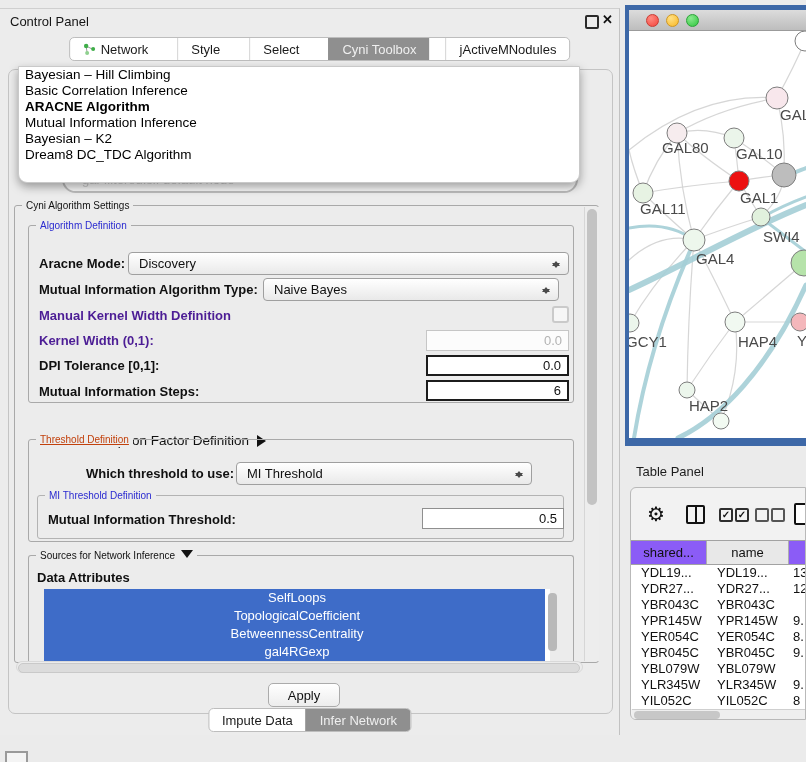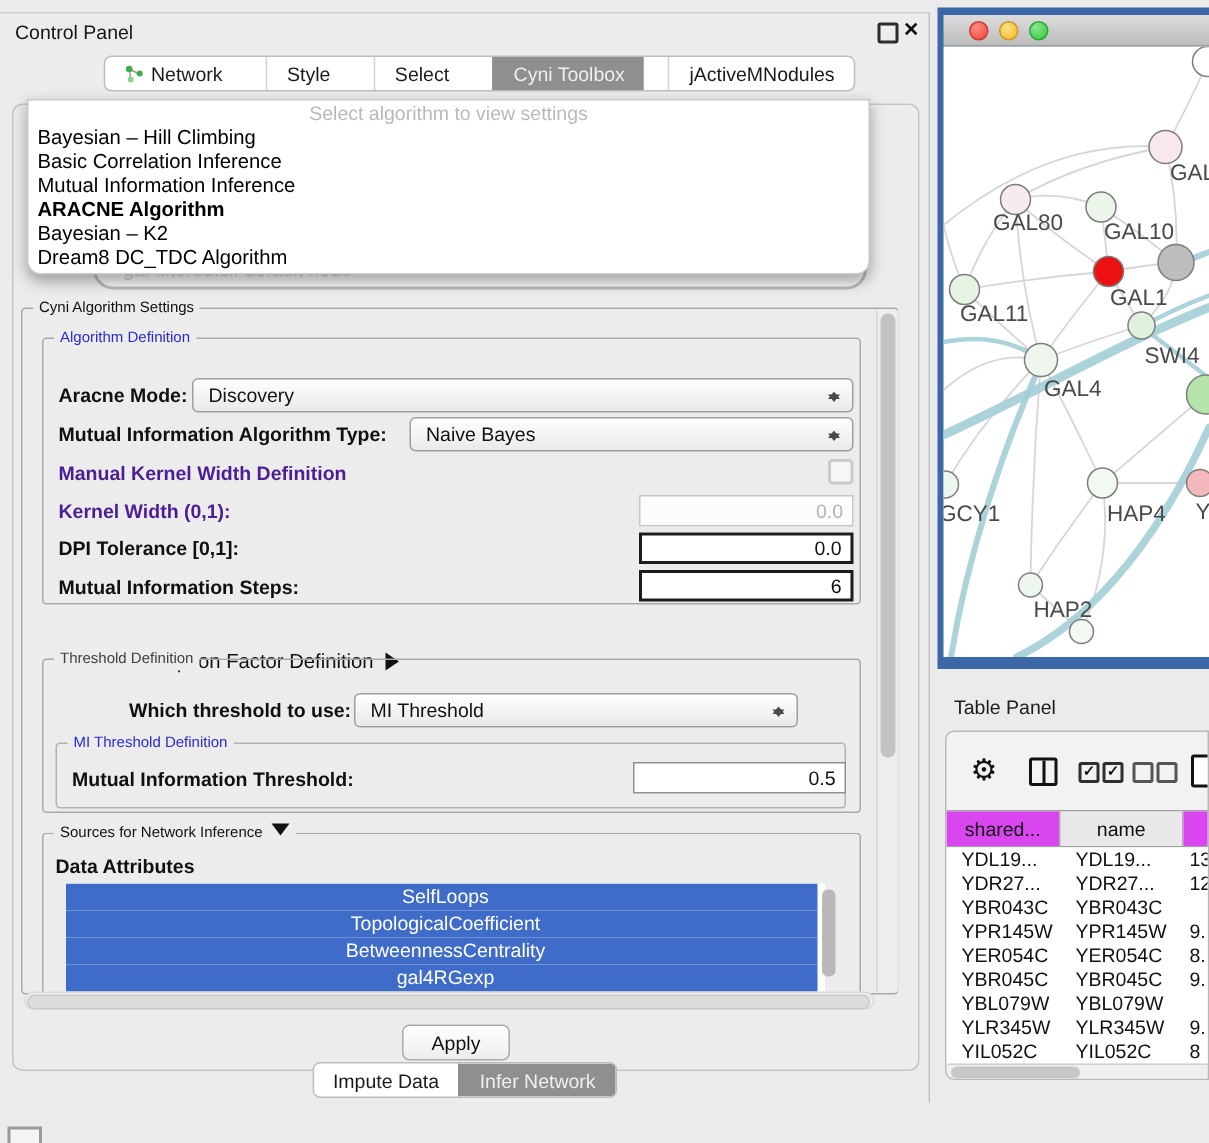--- a/index.html
+++ b/index.html
@@ -32,21 +32,21 @@
   .popup .hint{height:16px;line-height:16px;text-align:center;color:#b9b9b9;font-size:13px;margin-top:1px;}
   .popup .item{height:16px;line-height:16px;font-size:13.5px;padding-left:6px;color:#000;}
   .popup .item.bold{font-weight:bold;}
   
   .ghost-combo{left:62px;top:157px;width:516px;height:27px;border:2px solid #bbbbbb;border-radius:14px;
     background:#f6f6f6;color:#c9c9c9;font-size:13px;line-height:23px;padding-left:18px;box-sizing:border-box;z-index:5;}
   
   .group{position:absolute;border:1px solid #a9a9a9;border-radius:3px;box-sizing:border-box;}
   .glabel{position:absolute;top:-8px;left:7px;background:#ececec;padding:0 4px;font-size:10px;line-height:15px;white-space:nowrap;}
   .glabel.blue{color:#2a2ad0;}
-  .glabel.green{color:#404040;}
+  .glabel.green{color:#c2410c;text-decoration:underline;}
   .lbl{position:absolute;font-size:13px;font-weight:bold;color:#101010;white-space:nowrap;}
   .lbl.gray{color:#4c1d95;text-align:right;}
   
   .combo{position:absolute;height:23px;box-sizing:border-box;border:1px solid #9f9f9f;border-radius:4px;
     background:linear-gradient(#ffffff,#e9e9e9);font-size:13px;display:flex;align-items:center;
     padding:0 24px 0 10px;}
   .spin{position:absolute;right:7px;top:4px;width:10px;height:15px;}
   .spin::before{content:"";position:absolute;top:0;left:50%;transform:translateX(-50%);
     border:4px solid transparent;border-bottom:5px solid #4a4a4a;}
   .spin::after{content:"";position:absolute;bottom:0;left:50%;transform:translateX(-50%);
@@ -91,21 +91,21 @@
   .tp-toolbar{position:absolute;left:0;top:0;width:100%;height:52px;}
   .gear{position:absolute;left:16px;top:14px;font-size:20px;color:#111;line-height:24px;}
   .split-ico{position:absolute;left:55px;top:17px;width:15px;height:15px;border:2px solid #111;border-radius:2px;}
   .split-ico::after{content:"";position:absolute;left:50%;top:0;width:2px;height:100%;background:#111;transform:translateX(-50%);}
   .cbx{position:absolute;width:10px;height:10px;border:2px solid #2e2e2e;border-radius:2px;top:20px;font-size:10px;
     line-height:10px;text-align:center;color:#111;font-weight:bold;}
   .doc-ico{position:absolute;left:163px;top:15px;width:14px;height:18px;border:2px solid #111;border-radius:2px;background:#fff;}
   .tp-table{position:absolute;left:0;top:52px;width:210px;}
   .tp-header{display:flex;height:23px;border-top:1px solid #a2a2a2;border-bottom:1px solid #a2a2a2;font-size:13px;}
   .tp-header .hc{display:flex;align-items:center;justify-content:center;border-right:1px solid #aeaeae;box-sizing:border-box;background:#e8e8e8;}
-  .tp-header .hc.hl{background:#d946ef;}
+  .tp-header .hc.hl{background:#8b5cf6;}
   .tp-body{background:#fff;}
   .tp-row{display:flex;height:16px;font-size:13px;background:#fff;}
   .tp-row .c{box-sizing:border-box;padding-left:10px;overflow:hidden;white-space:nowrap;}
   .tp-hscroll{position:absolute;left:1px;top:221px;width:174px;height:11px;background:#efefef;border-top:1px solid #cfcfcf;}
   .tp-hscroll .thumb{position:absolute;left:2px;top:1px;width:86px;height:8px;background:#c7c7c7;border-radius:4px;}
 </style>
 </head>
 <body>
 
 <div class="abs control-panel">
@@ -136,44 +136,43 @@
       <div class="tab">
         <span>jActiveMNodules</span>
       </div>
     </div>
 
   <div class="abs inner-panel"></div>
 
   <div class="abs ghost-combo">gal-filtered.sif default node</div>
 
   <div class="abs popup">
-    <div class="hint">Select algorithm to view settings</div>
     <div id="algo-list">
         <div class="item">Bayesian – Hill Climbing</div>
         <div class="item">Basic Correlation Inference</div>
+        <div class="item bold">ARACNE Algorithm</div>
         <div class="item">Mutual Information Inference</div>
-        <div class="item bold">ARACNE Algorithm</div>
         <div class="item">Bayesian – K2</div>
         <div class="item">Dream8 DC_TDC Algorithm</div>
       </div>
   </div>
 
   <div class="group" style="left:14px;top:196px;width:585px;height:458px;">
     <span class="glabel">Cyni Algorithm Settings</span>
   </div>
 
   <div class="group" style="left:28px;top:216px;width:546px;height:178px;padding-left:39px;">
     <span class="glabel blue">Algorithm Definition</span>
     <span class="lbl" style="left:10px;top:30px;">Aracne Mode:</span>
     <div class="combo" style="left:99px;top:26px;width:441px;">
       <span>Discovery</span>
       <span class="spin"></span>
     </div>
     <span class="lbl" style="left:10px;top:56px;">Mutual Information Algorithm Type:</span>
-    <div class="combo" style="left:244px;top:52px;width:296px;">
+    <div class="combo" style="left:234px;top:52px;width:296px;">
       <span>Naive Bayes</span>
       <span class="spin"></span>
     </div>
     <span class="lbl gray" style="left:10px;top:82px;">Manual Kernel Width Definition</span>
     <div class="chk" style="left:523px;top:80px;"></div>
     <span class="lbl gray" style="left:10px;top:107px;">Kernel Width (0,1):</span>
     <div class="tinput dis" style="left:397px;top:104px;width:143px;">0.0</div>
     <span class="lbl" style="left:10px;top:132px;">DPI Tolerance [0,1]:</span>
     <div class="tinput strong" style="left:397px;top:129px;width:143px;">0.0</div>
     <span class="lbl" style="left:10px;top:158px;">Mutual Information Steps:</span>

